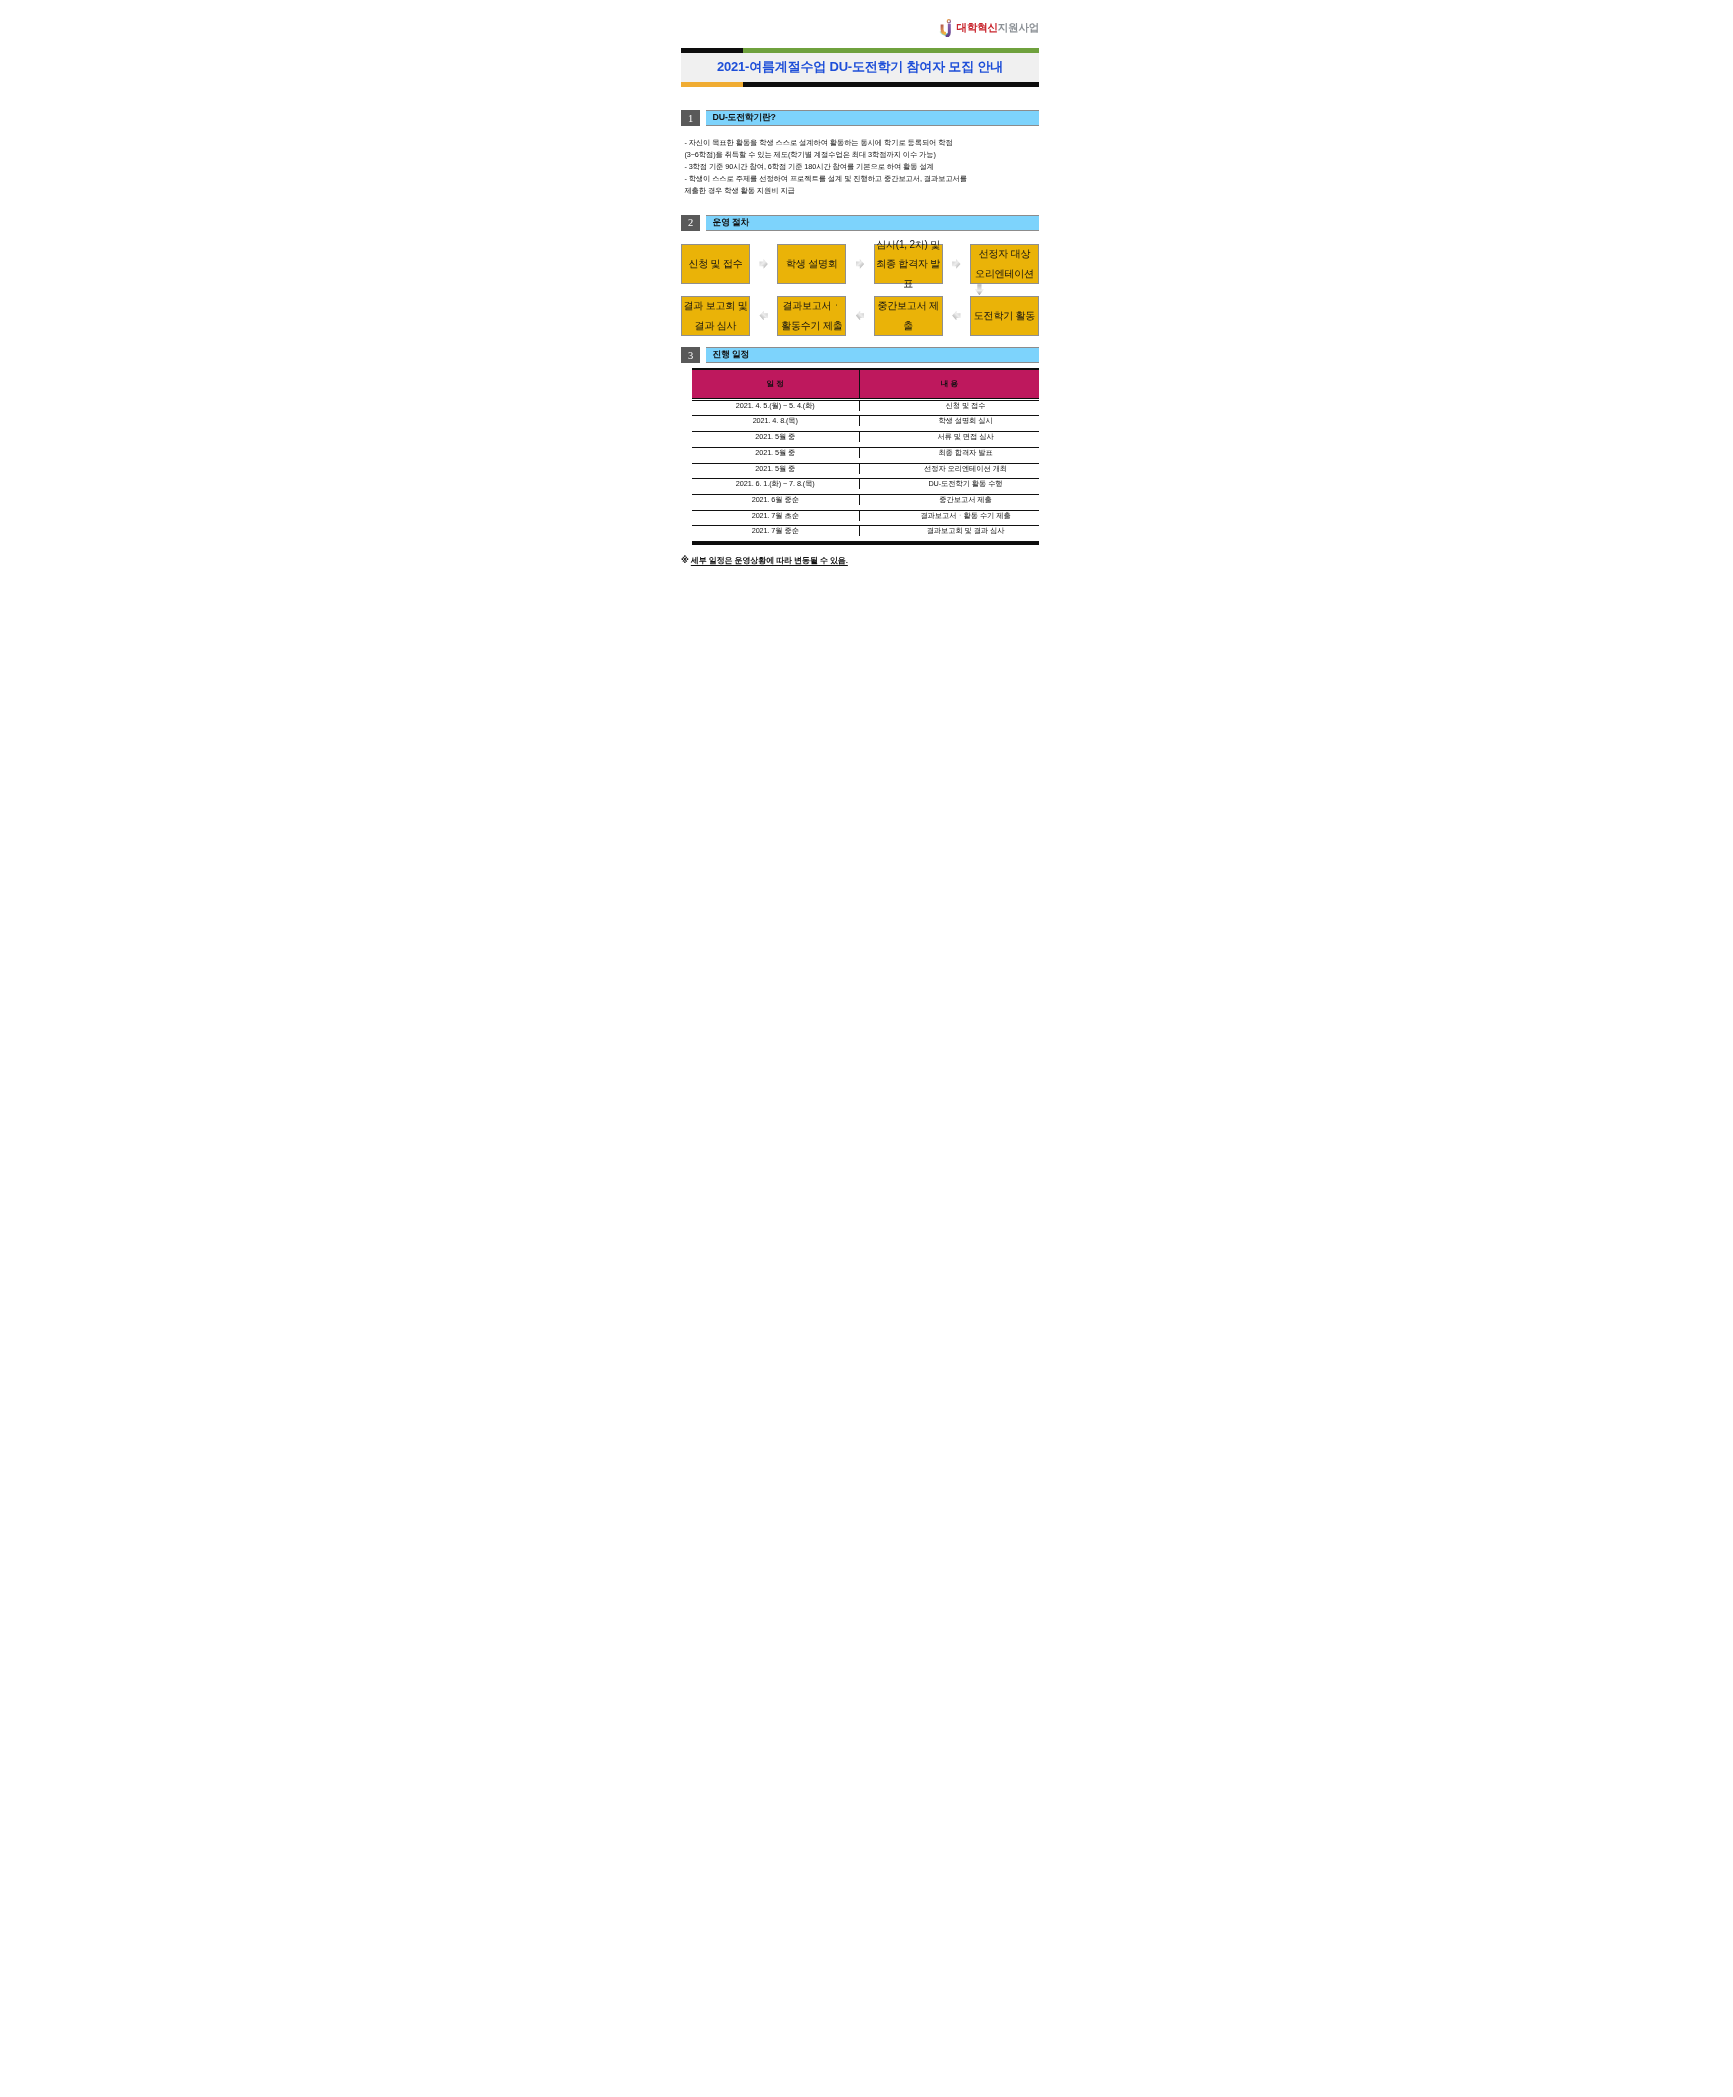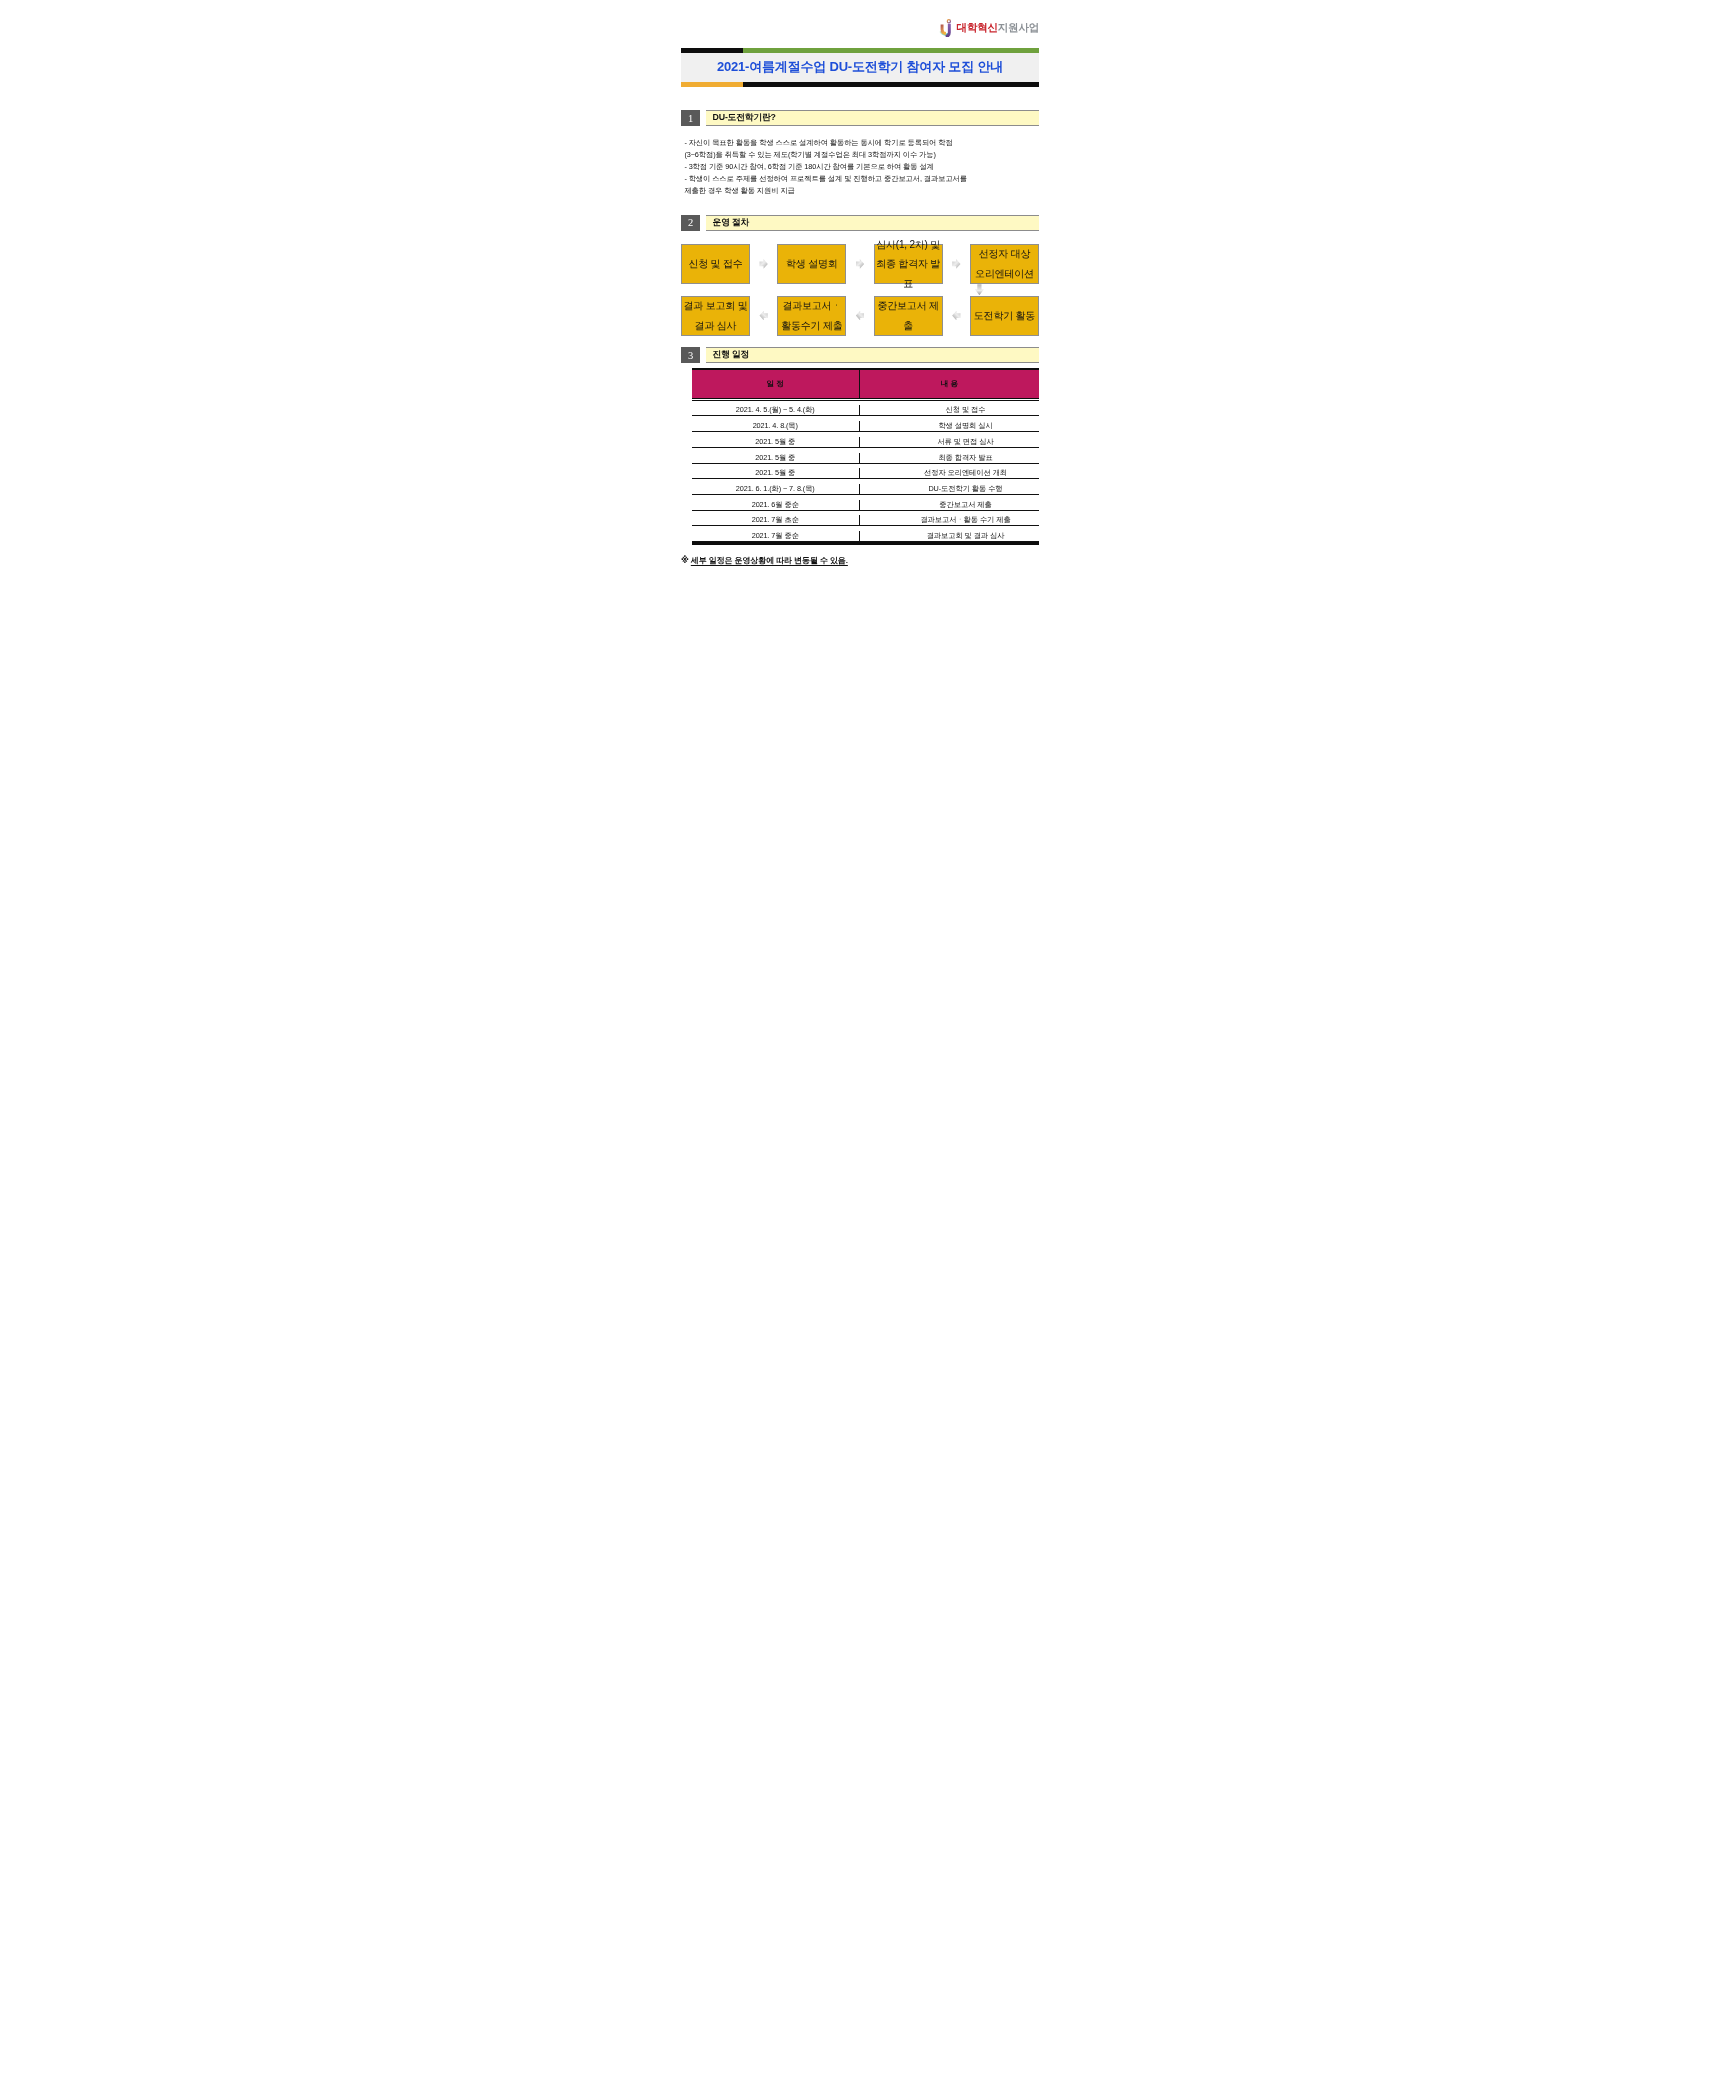--- a/index.html
+++ b/index.html
@@ -22,21 +22,21 @@
   .bar-orange{background:var(--orange,#f0ac32);width:62px;flex:0 0 auto;}
   .bar-black-long{background:#0d0d0d;flex:1;}
   .banner-mid{height:29px;background:#f0f0f0;display:flex;align-items:center;justify-content:center;}
   .banner-title{font-size:13px;font-weight:bold;letter-spacing:-0.2px;color:#1d4ed8;white-space:nowrap;}
 
   
   .section{display:flex;align-items:stretch;gap:5.9px;}
   .sec1{margin-top:23.5px;} .sec2{margin-top:17.6px;} .sec3{margin-top:11.7px;}
   .sec-num{width:19px;height:16px;background:#595959;color:#fff;display:flex;align-items:center;justify-content:center;
            font-family:"Liberation Serif","DejaVu Serif",serif;font-size:10.5px;flex:0 0 auto;}
-  .sec-bar{flex:1;height:16px;box-sizing:border-box;background:#fef9c3;border-top:1.3px solid #8c8c8c;border-bottom:1.3px solid #8c8c8c;
+  .sec-bar{flex:1;height:16px;box-sizing:border-box;background:#7dd3fc;border-top:1.3px solid #8c8c8c;border-bottom:1.3px solid #8c8c8c;
            display:flex;align-items:center;padding-left:6.7px;font-size:8.8px;font-weight:bold;letter-spacing:-0.2px;}
 
   
   .intro{margin:11px 0 0 3.4px;font-size:7.3px;line-height:12px;white-space:pre-line;letter-spacing:-0.1px;}
 
   
   .flow{margin-top:13px;}
   .flow-row{display:flex;justify-content:space-between;align-items:center;}
   .flow-box{box-sizing:border-box;width:69px;height:40px;border:1px solid #8f8f8f;background:#eab308;
             display:flex;align-items:center;justify-content:center;text-align:center;
@@ -52,21 +52,21 @@
             clip-path:polygon(26% 0,74% 0,74% 48%,100% 48%,50% 100%,0 48%,26% 48%);}
 
   
   .table{margin:5px 0 0 10.5px;}
   .t-top{height:1.7px;background:#0d0d0d;}
   .t-head{display:flex;height:28px;background:#be185d;align-items:stretch;}
   .t-head .c1,.t-head .c2{display:flex;align-items:center;justify-content:center;font-size:7.6px;font-weight:bold;}
   .c1{width:48.5%;box-sizing:border-box;border-right:0.6px solid #111;}
   .c2{flex:1;}
   .t-dbl{height:2.5px;box-sizing:content-box;border-top:0.8px solid #0d0d0d;border-bottom:0.8px solid #0d0d0d;height:0.8px;background:#fff;}
-  .t-row{display:flex;height:14.7px;border-bottom:0.8px solid #111;align-items:flex-end;gap:32px;}
+  .t-row{display:flex;height:14.7px;border-bottom:0.8px solid #111;align-items:flex-start;gap:32px;}
   .t-row:last-of-type{border-bottom:none;}
   .t-row .c1,.t-row .c2{display:flex;align-items:center;justify-content:center;font-size:7.3px;letter-spacing:-0.1px;}
   .t-bot{height:2.9px;background:#0d0d0d;}
 
   
   .footnote{margin-top:10px;font-size:8px;font-weight:bold;letter-spacing:-0.1px;}
   .footnote .u{text-decoration:underline;text-decoration-thickness:0.8px;text-underline-offset:2.1px;}
 </style>
 </head>
 <body>

